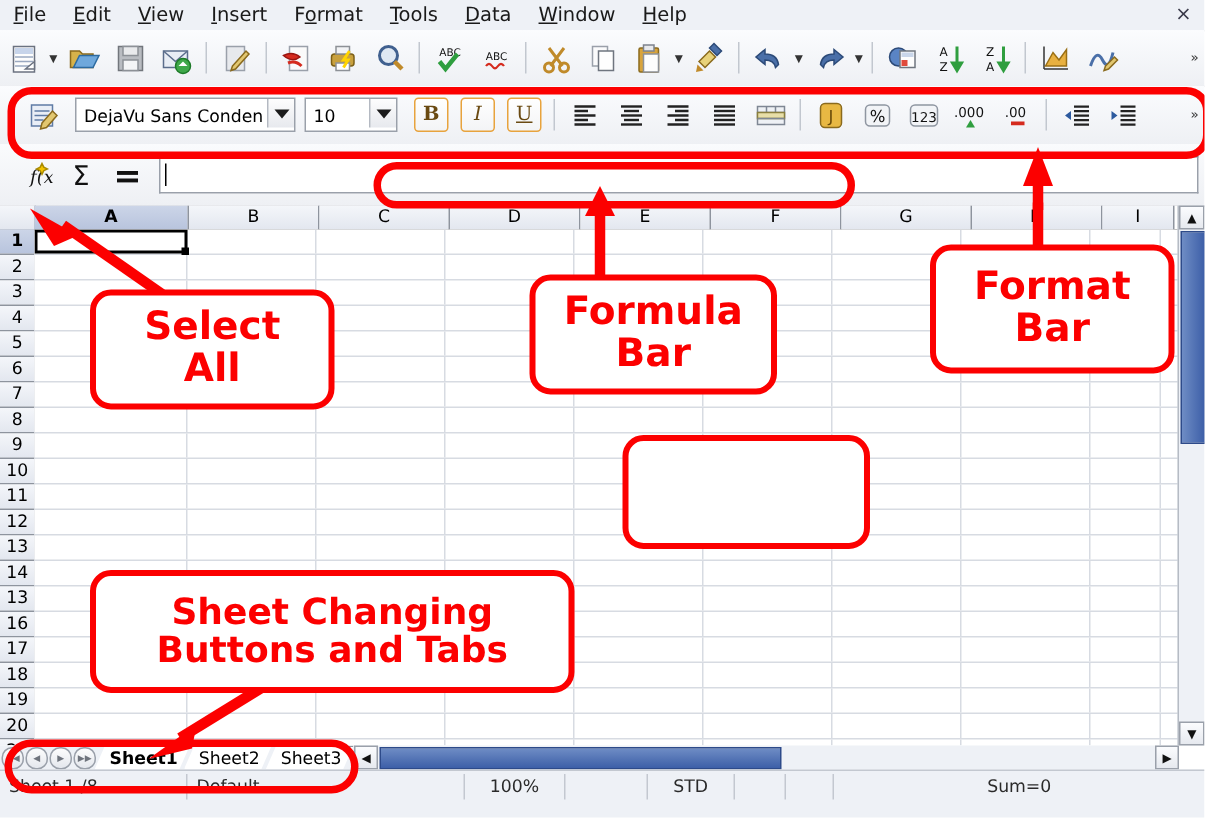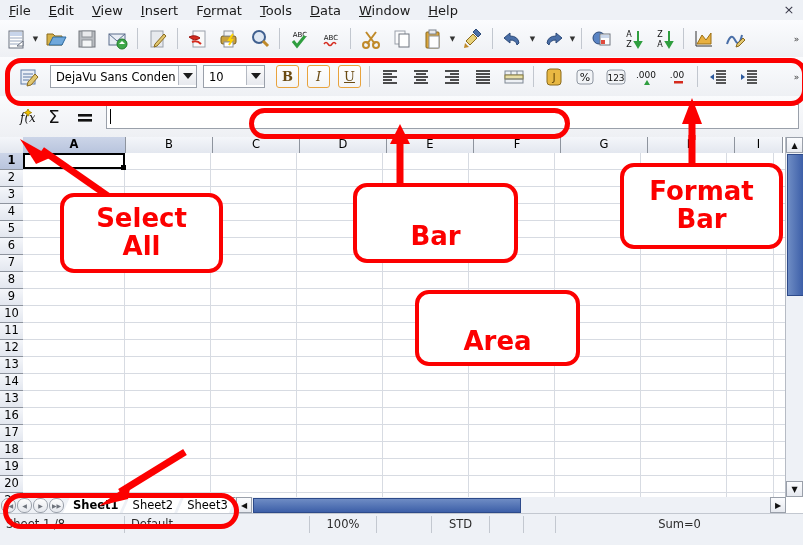--- a/index.html
+++ b/index.html
@@ -914,26 +914,30 @@
 
     <div class="ring" id="ring-fmtbar"></div>
     <div class="ring" id="ring-formula"></div>
     <div class="ring" id="ring-tabs"></div>
 
     <div class="callout" id="co-select-all">
       <span><span>Select</span><br>
       <span>All</span></span>
     </div>
     <div class="callout" id="co-formula-bar">
-      <span><br>
+      <span><span>Formula</span><br>
       <span>Bar</span></span>
     </div>
     <div class="callout" id="co-format-bar">
       <span><span>Format</span><br>
       <span>Bar</span></span>
     </div>
     <div class="callout" id="co-work-area">
       <span><br>
-      <span>Area</span></span>
+      </span>
+    </div>
+    <div class="callout" id="co-sheet-tabs">
+      <span><span>Sheet Changing</span><br>
+      <span>Buttons and Tabs</span></span>
     </div>
   </div>
 
 </div>
 
 </body></html>

